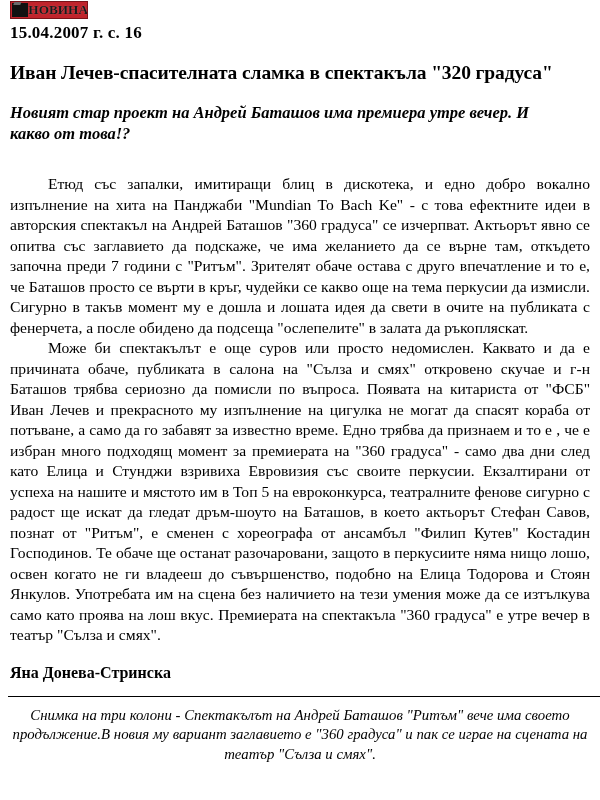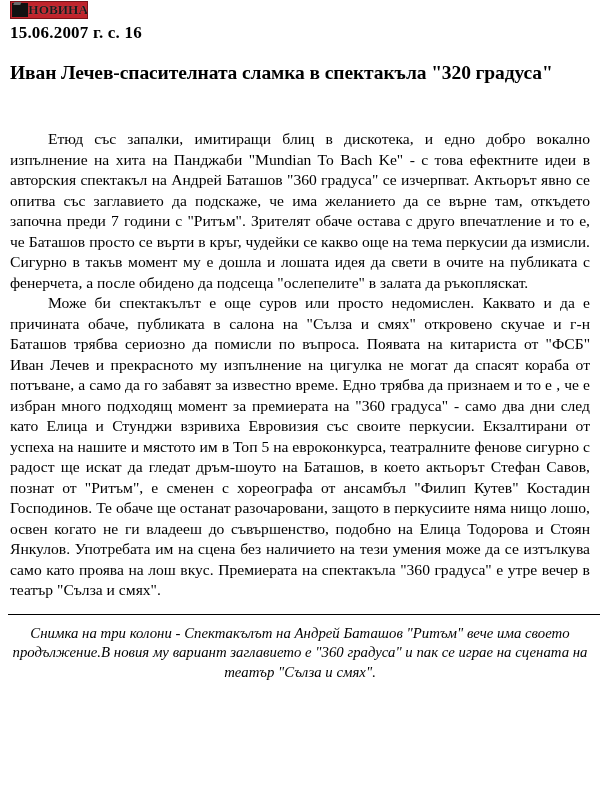--- a/index.html
+++ b/index.html
@@ -94,21 +94,21 @@
     font-weight: bold;
     font-style: italic;
     font-size: 16.5px;
     line-height: 21px;
     margin: 18px 0 0 2px;
     width: 560px;
   }
 
   
   .body-block {
-    margin-top: 45px;
+    margin-top: 30px;
   }
   .para {
     font-family: "Liberation Serif", "DejaVu Serif", serif;
     font-size: 15.6px;
     line-height: 20.5px;
     text-align: justify;
     text-indent: 38px;
     margin: 0 2px 0 2px;
     hyphens: none;
   }
@@ -146,28 +146,30 @@
 </head>
 <body>
 
 <div class="page">
 
   <div class="masthead">
     <span class="masthead-mark"></span>
     <span class="masthead-word">НОВИНАР</span>
   </div>
 
-  <div class="dateline">15.06.2007 г. с. 16</div>
+  <div class="dateline">15.04.2007 г. с. 16</div>
 
   <h1 class="headline">Иван Лечев-спасителната сламка в спектакъла "320 градуса"</h1>
 
+  <div class="standfirst">Новият стар проект на Андрей Баташов има премиера утре вечер. И какво от това!?</div>
 
   <div class="body-block">
     <p class="para">Етюд със запалки, имитиращи блиц в дискотека, и едно добро вокално изпълнение на хита на Панджаби "Mundian To Bach Ke" - с това ефектните идеи в авторския спектакъл на Андрей Баташов "360 градуса" се изчерпват. Актьорът явно се опитва със заглавието да подскаже, че има желанието да се върне там, откъдето започна преди 7 години с "Ритъм". Зрителят обаче остава с друго впечатление и то е, че Баташов просто се върти в кръг, чудейки се какво още на тема перкусии да измисли. Сигурно в такъв момент му е дошла и лошата идея да свети в очите на публиката с фенерчета, а после обидено да подсеща "ослепелите" в залата да ръкопляскат.</p>
     <p class="para">Може би спектакълът е още суров или просто недомислен. Каквато и да е причината обаче, публиката в салона на "Сълза и смях" откровено скучае и г-н Баташов трябва сериозно да помисли по въпроса. Появата на китариста от "ФСБ" Иван Лечев и прекрасното му изпълнение на цигулка не могат да спасят кораба от потъване, а само да го забавят за известно време. Едно трябва да признаем и то е , че е избран много подходящ момент за премиерата на "360 градуса" - само два дни след като Елица и Стунджи взривиха Евровизия със своите перкусии. Екзалтирани от успеха на нашите и мястото им в Топ 5 на евроконкурса, театралните фенове сигурно с радост ще искат да гледат дръм-шоуто на Баташов, в което актьорът Стефан Савов, познат от "Ритъм", е сменен с хореографа от ансамбъл "Филип Кутев" Костадин Господинов. Те обаче ще останат разочаровани, защото в перкусиите няма нищо лошо, освен когато не ги владееш до съвършенство, подобно на Елица Тодорова и Стоян Янкулов. Употребата им на сцена без наличието на тези умения може да се изтълкува само като проява на лош вкус. Премиерата на спектакъла "360 градуса" е утре вечер в театър "Сълза и смях".</p>
   </div>
 
+  <div class="byline">Яна Донева-Стринска</div>
 
   <div class="rule"></div>
 
   <div class="caption">Снимка на три колони -   Спектакълът на Андрей Баташов "Ритъм" вече има своето продължение.В новия му вариант заглавието е "360 градуса" и пак се играе на сцената на театър "Сълза и смях".</div>
 
 </div>
 
 </body></html>

